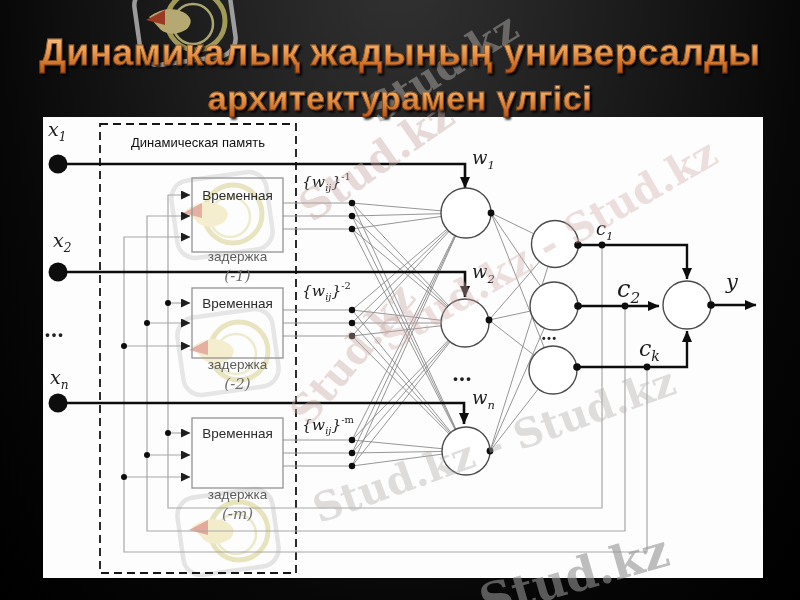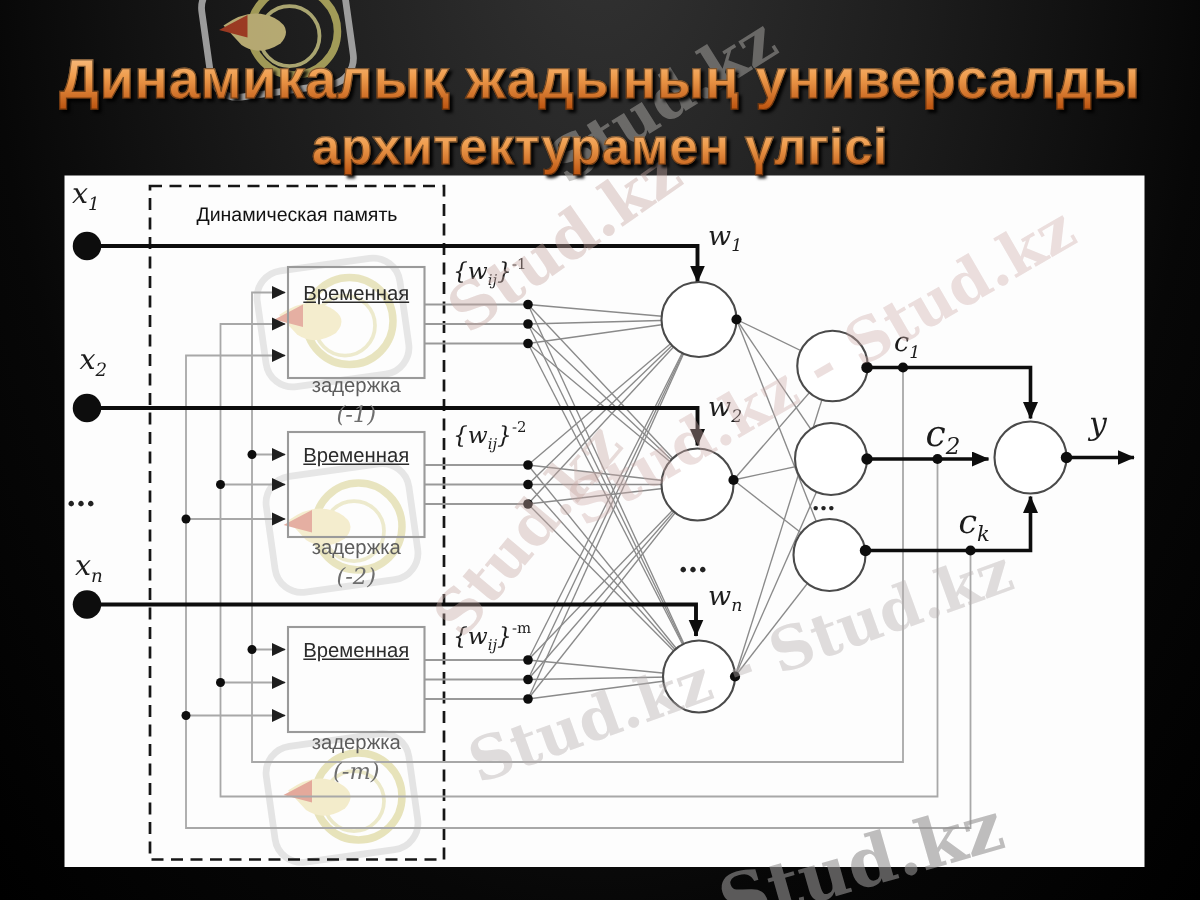--- a/index.html
+++ b/index.html
@@ -22,21 +22,21 @@
   svg.diagram { position:absolute; left:0; top:0; z-index:1; }
 
   .mlab {
     position:absolute; z-index:2; font-family:"DejaVu Serif", serif; font-style:italic;
     color:#1c1c1c; white-space:nowrap; line-height:1;
   }
   .mlab sub { font-size:64%; font-style:italic; }
   .mlab sup { font-size:64%; font-style:normal; }
   .rulab { position:absolute; z-index:2; color:#111; white-space:nowrap; }
   .dbox { position:absolute; z-index:2; width:91px; text-align:center; }
-  .dbox .dline1 { font-size:13.5px; color:#2b2b2b; line-height:16px;text-decoration:underline; }
+  .dbox .dline1 { font-size:13.5px; color:#2b2b2b; line-height:16px; }
   .dbox .dline2 { font-size:13.5px; color:#5c5c5c; line-height:16px;margin-top:45px; }
   .dbox .dtag { font-size:15px; color:#6e6e6e; font-family:"DejaVu Serif",serif; font-style:italic; line-height:18px; margin-top:2px; }
   .ell { position:absolute; z-index:2; font-family:"DejaVu Serif",serif; font-weight:bold; color:#222; letter-spacing:2px; line-height:1; }
 
   .wm {
     position:absolute; z-index:3; font-family:"DejaVu Serif", serif; font-weight:bold;
     white-space:nowrap; line-height:1; pointer-events:none; transform-origin:50% 50%;
   }
   .ttl { z-index:4; }
 </style>

